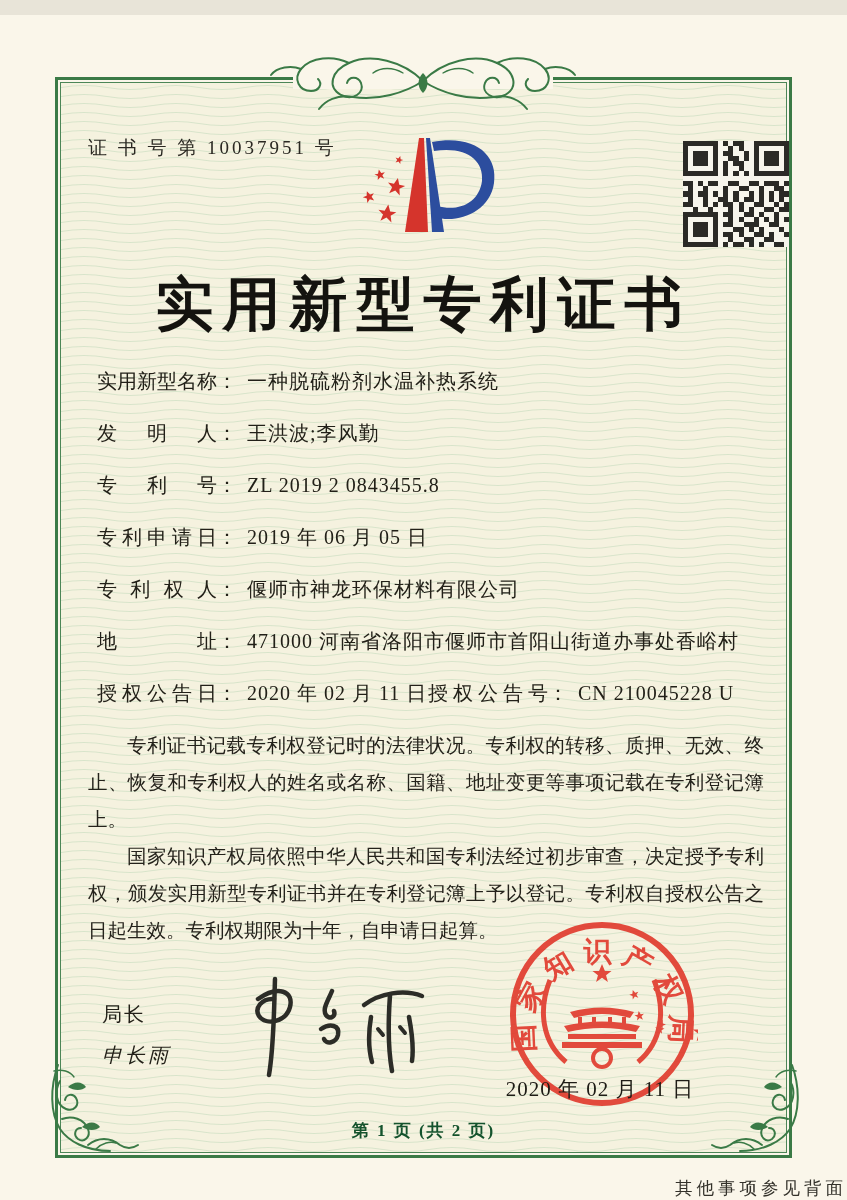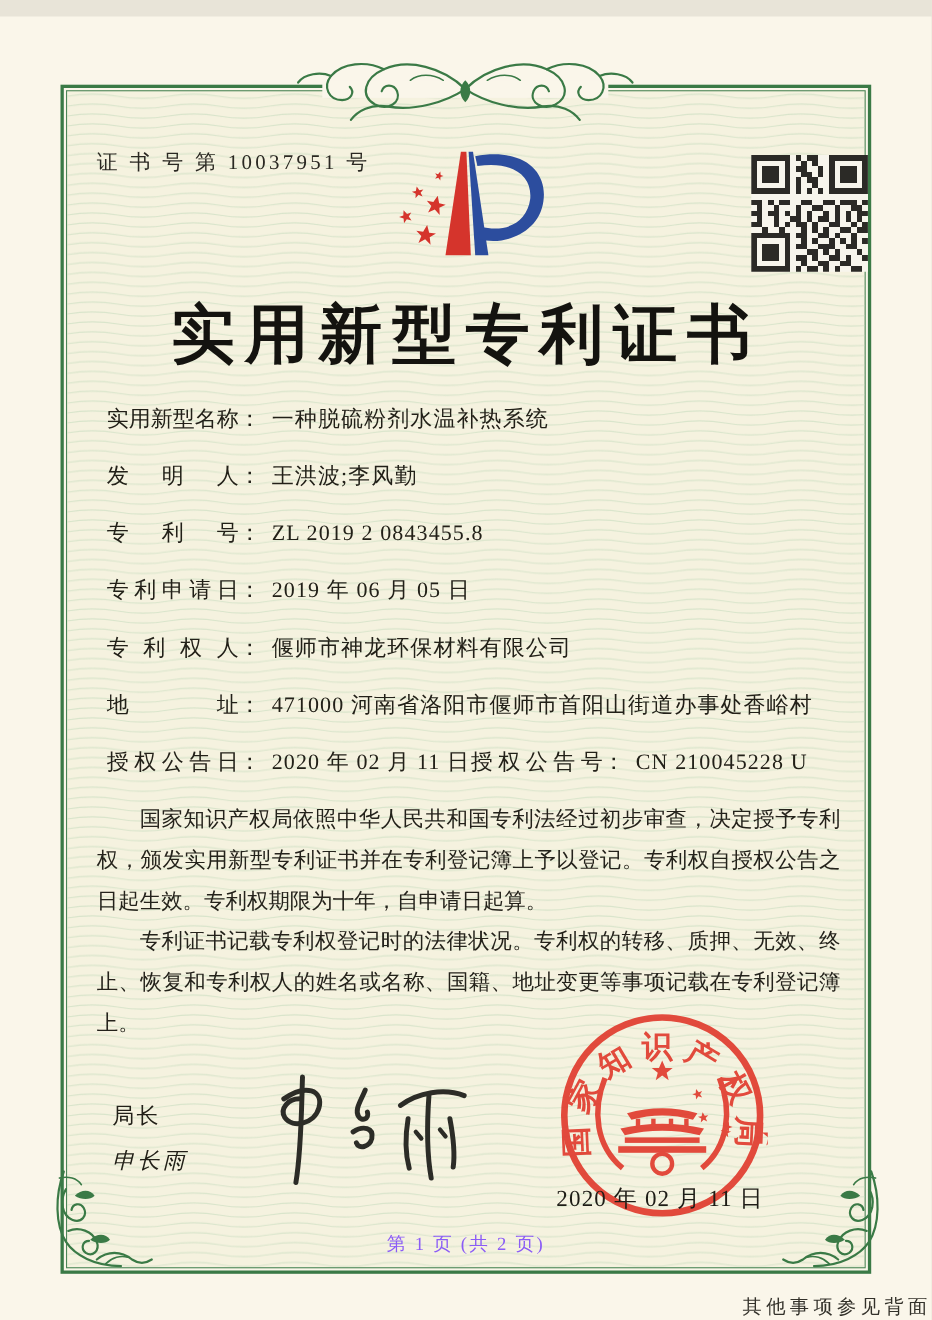--- a/index.html
+++ b/index.html
@@ -48,21 +48,21 @@
   .director-label { position:absolute; left:102px; top:986px; font-size:20px; letter-spacing:2px; }
   .director-name { position:absolute; left:102px; top:1027px; font-size:20px; letter-spacing:3px;font-style:italic; }
   .signature { position:absolute; left:228px; top:950px; }
   .seal { position:absolute; left:506px; top:903px; width:192px; height:192px; }
   .seal-date {
     position:absolute; left:500px; top:1060px; width:200px; text-align:center;
     font-size:21px; letter-spacing:1px; color:#1e1c16;
   }
   .page-num {
     position:absolute; left:0; right:0; top:1104px; text-align:center;
-    font-size:17px; letter-spacing:2px; color:#8b5cf6;
+    font-size:17px; letter-spacing:2px; color:#14532d;font-weight:bold;
   }
   .back-note {
     position:absolute; left:0; right:0; top:1161px; text-align:right;
     font-size:17.5px; letter-spacing:4px; color:#33312a;
   }
   .ornament-top { position:absolute; left:253px; top:28px; }
   .ornament-bl  { position:absolute; left:48px;  top:1046px; }
   .ornament-br  { position:absolute; left:702px; top:1046px; transform:scaleX(-1); }
 </style>
 </head>
@@ -274,22 +274,22 @@
       </div>
       <div class="frow">
         <span class="flabel">授权公告日</span><span class="fcolon">：</span><span class="fvalue">2020 年 02 月 11 日</span>
         <span class="pair2">
           <span class="flabel">授权公告号</span><span class="fcolon">：</span><span class="fvalue">CN 210045228 U</span>
         </span>
       </div>
     </div>
 
     <div class="paras">
+      <p>专利证书记载专利权登记时的法律状况。专利权的转移、质押、无效、终止、恢复和专利权人的姓名或名称、国籍、地址变更等事项记载在专利登记簿上。</p>
       <p>国家知识产权局依照中华人民共和国专利法经过初步审查，决定授予专利权，颁发实用新型专利证书并在专利登记簿上予以登记。专利权自授权公告之日起生效。专利权期限为十年，自申请日起算。</p>
-      <p>专利证书记载专利权登记时的法律状况。专利权的转移、质押、无效、终止、恢复和专利权人的姓名或名称、国籍、地址变更等事项记载在专利登记簿上。</p>
     </div>
 
     <div class="director-label">局长</div>
     <div class="director-name">申长雨</div>
 
     <svg class="signature" width="215" height="118" viewBox="0 0 215 118" xmlns="http://www.w3.org/2000/svg">
       <g fill="none" stroke="#2c2c27" stroke-width="4.5" stroke-linecap="round" stroke-linejoin="round">
         <path d="M30,34 C50,20 66,26 62,42 C58,57 38,61 31,51 C26,43 34,33 46,34"></path>
         <path d="M47,14 C46,44 46,80 41,110"></path>
         <path d="M104,26 C100,36 94,44 98,50 C101,55 108,52 106,46"></path>

